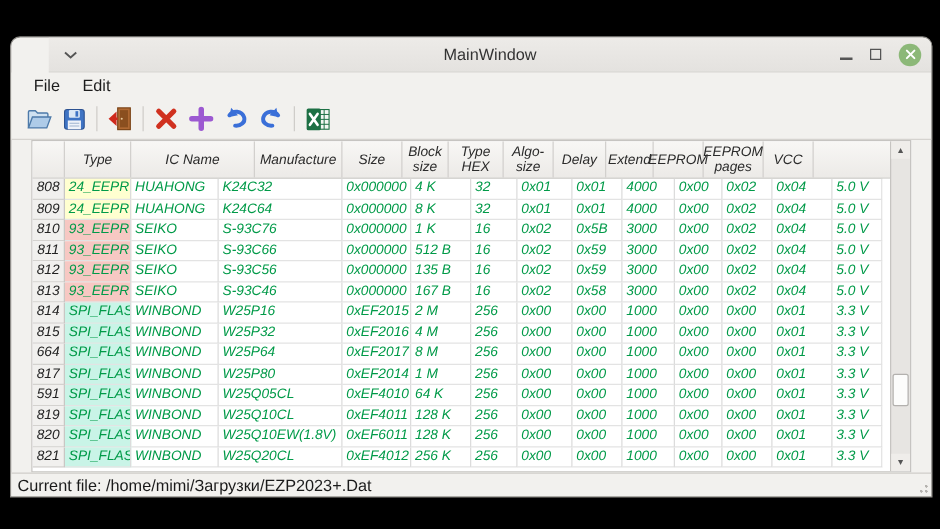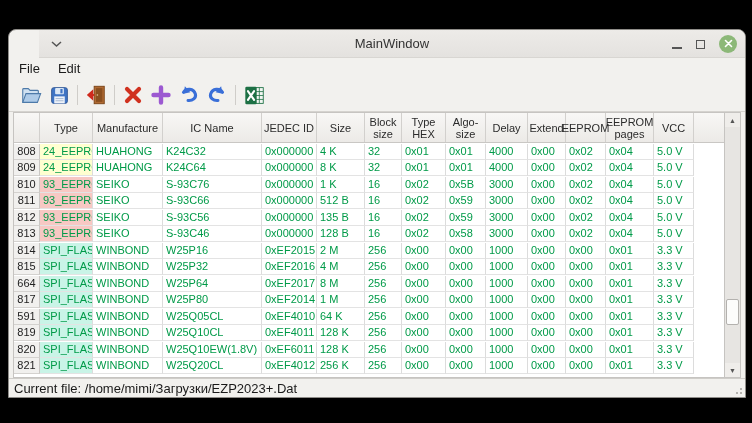--- a/index.html
+++ b/index.html
@@ -14,39 +14,39 @@
               display:flex; align-items:center;margin-left:30px; }
   .title { position:absolute; left:0; right:0; text-align:center; font-size:13px;
            color:#333; }
   .tb-left { margin-left:12px; z-index:2; display:flex; align-items:center; }
   .controls { position:absolute; right:8px; display:flex; align-items:center; gap:14px; z-index:2; }
   .min-glyph { width:10px; height:2px; background:#555; display:inline-block; }
   .max-glyph { width:9px; height:9px; border:1.5px solid #555; display:inline-block; }
   .close-btn { width:18px; height:18px; border-radius:50%; background:#8cb878;
                display:flex; align-items:center; justify-content:center; }
   
-  .menubar { height:21px; display:flex; align-items:center; gap:18px; padding-left:10px;
+  .menubar { height:21px; display:flex; align-items:center; gap:18px; padding-left:18px;
              font-size:13px; color:#1c1c1c; background:#f2f1ee; }
   .menu-item { cursor:default; }
   
   .toolbar { height:33px; display:flex; align-items:center; padding-left:8px;
              background:#f2f1ee; border-bottom:1px solid #d5d3cf; }
   .tool-btn { width:26px; height:26px; display:flex; align-items:center;
               justify-content:center; margin:0 1px; }
   .tool-sep { width:1px; height:20px; background:#cfcdc9; margin:0 4px; }
   
-  .table-wrap { flex:1; margin:0 4px; background:#fff; border:1px solid #c6c4c1;
-                position:relative; display:flex; flex-direction:column; overflow:hidden; }
+  .table-wrap { flex:1; margin:0 16px; background:#fff; border:1px solid #c6c4c1;
+                position:relative; display:flex; flex-direction:column; overflow:hidden;font-style:italic; }
   .grid { flex:1; overflow:hidden; }
   .hrow { display:flex; height:30px; background:linear-gradient(#f8f7f5,#eceae7);
           border-bottom:1px solid #c9c7c4; }
   .hcell { display:flex; align-items:center; justify-content:center; text-align:center;
            font-size:11px; line-height:12px; color:#2b2b2b; white-space:pre-line;
            border-right:1px solid #d2d0cd; }
-  .row { display:flex; height:16.5px;align-items:flex-end; }
+  .row { display:flex; height:16.5px; }
   .cell { font-size:11px; line-height:15px; color:#009a48; padding-left:3px;
           border-right:1px solid #dcdcdc; border-bottom:1px solid #e3e3e3;
           white-space:nowrap; overflow:hidden; }
   .rownum { background:#f1f0ee; color:#222; text-align:center; padding:0;
             border-right:1px solid #c9c7c4; border-bottom:1px solid #d4d2cf; }
   .c0{width:26px}.c1{width:53px}.c2{width:70px}.c3{width:99px}.c4{width:55px}
   .c5{width:48px}.c6{width:37px}.c7{width:44px}.c8{width:40px}.c9{width:42px}
   .c10{width:38px}.c11{width:40px}.c12{width:48px}.c13{width:40px}
   .filler { flex:1; border:none; background:#fff; }
   .hfiller { flex:1; border-right:none; }
@@ -154,23 +154,22 @@
         <path d="M4.5 7 L11.5 17 M11.5 7 L4.5 17" stroke="#fff" stroke-width="2.4" stroke-linecap="round"></path>
       </svg>
     </span>
   </div>
 
   <div class="table-wrap">
     <div class="grid">
       <div class="hrow" id="header-row">
           <div class="hcell c0"></div>
           <div class="hcell c1">Type</div>
+          <div class="hcell c3">IC Name</div>
           <div class="hcell c2">Manufacture</div>
-          <div class="hcell c3">IC Name</div>
-          <div class="hcell c4">JEDEC ID</div>
           <div class="hcell c5">Size</div>
           <div class="hcell c6">Block
 size</div>
           <div class="hcell c7">Type
 HEX</div>
           <div class="hcell c8">Algo-
 size</div>
           <div class="hcell c9">Delay</div>
           <div class="hcell c10">Extend</div>
           <div class="hcell c11">EEPROM</div>
@@ -264,21 +263,21 @@
             <div class="cell c12">0x04</div>
             <div class="cell c13">5.0 V</div>
             <div class="cell filler"></div>
           </div>
           <div class="row">
             <div class="cell c0 rownum">813</div>
             <div class="cell c1" style="background: rgb(247, 200, 195);">93_EEPROM</div>
             <div class="cell c2">SEIKO</div>
             <div class="cell c3">S-93C46</div>
             <div class="cell c4">0x000000</div>
-            <div class="cell c5">128 B</div>
+            <div class="cell c5">167 B</div>
             <div class="cell c6">16</div>
             <div class="cell c7">0x02</div>
             <div class="cell c8">0x58</div>
             <div class="cell c9">3000</div>
             <div class="cell c10">0x00</div>
             <div class="cell c11">0x02</div>
             <div class="cell c12">0x04</div>
             <div class="cell c13">5.0 V</div>
             <div class="cell filler"></div>
           </div>

